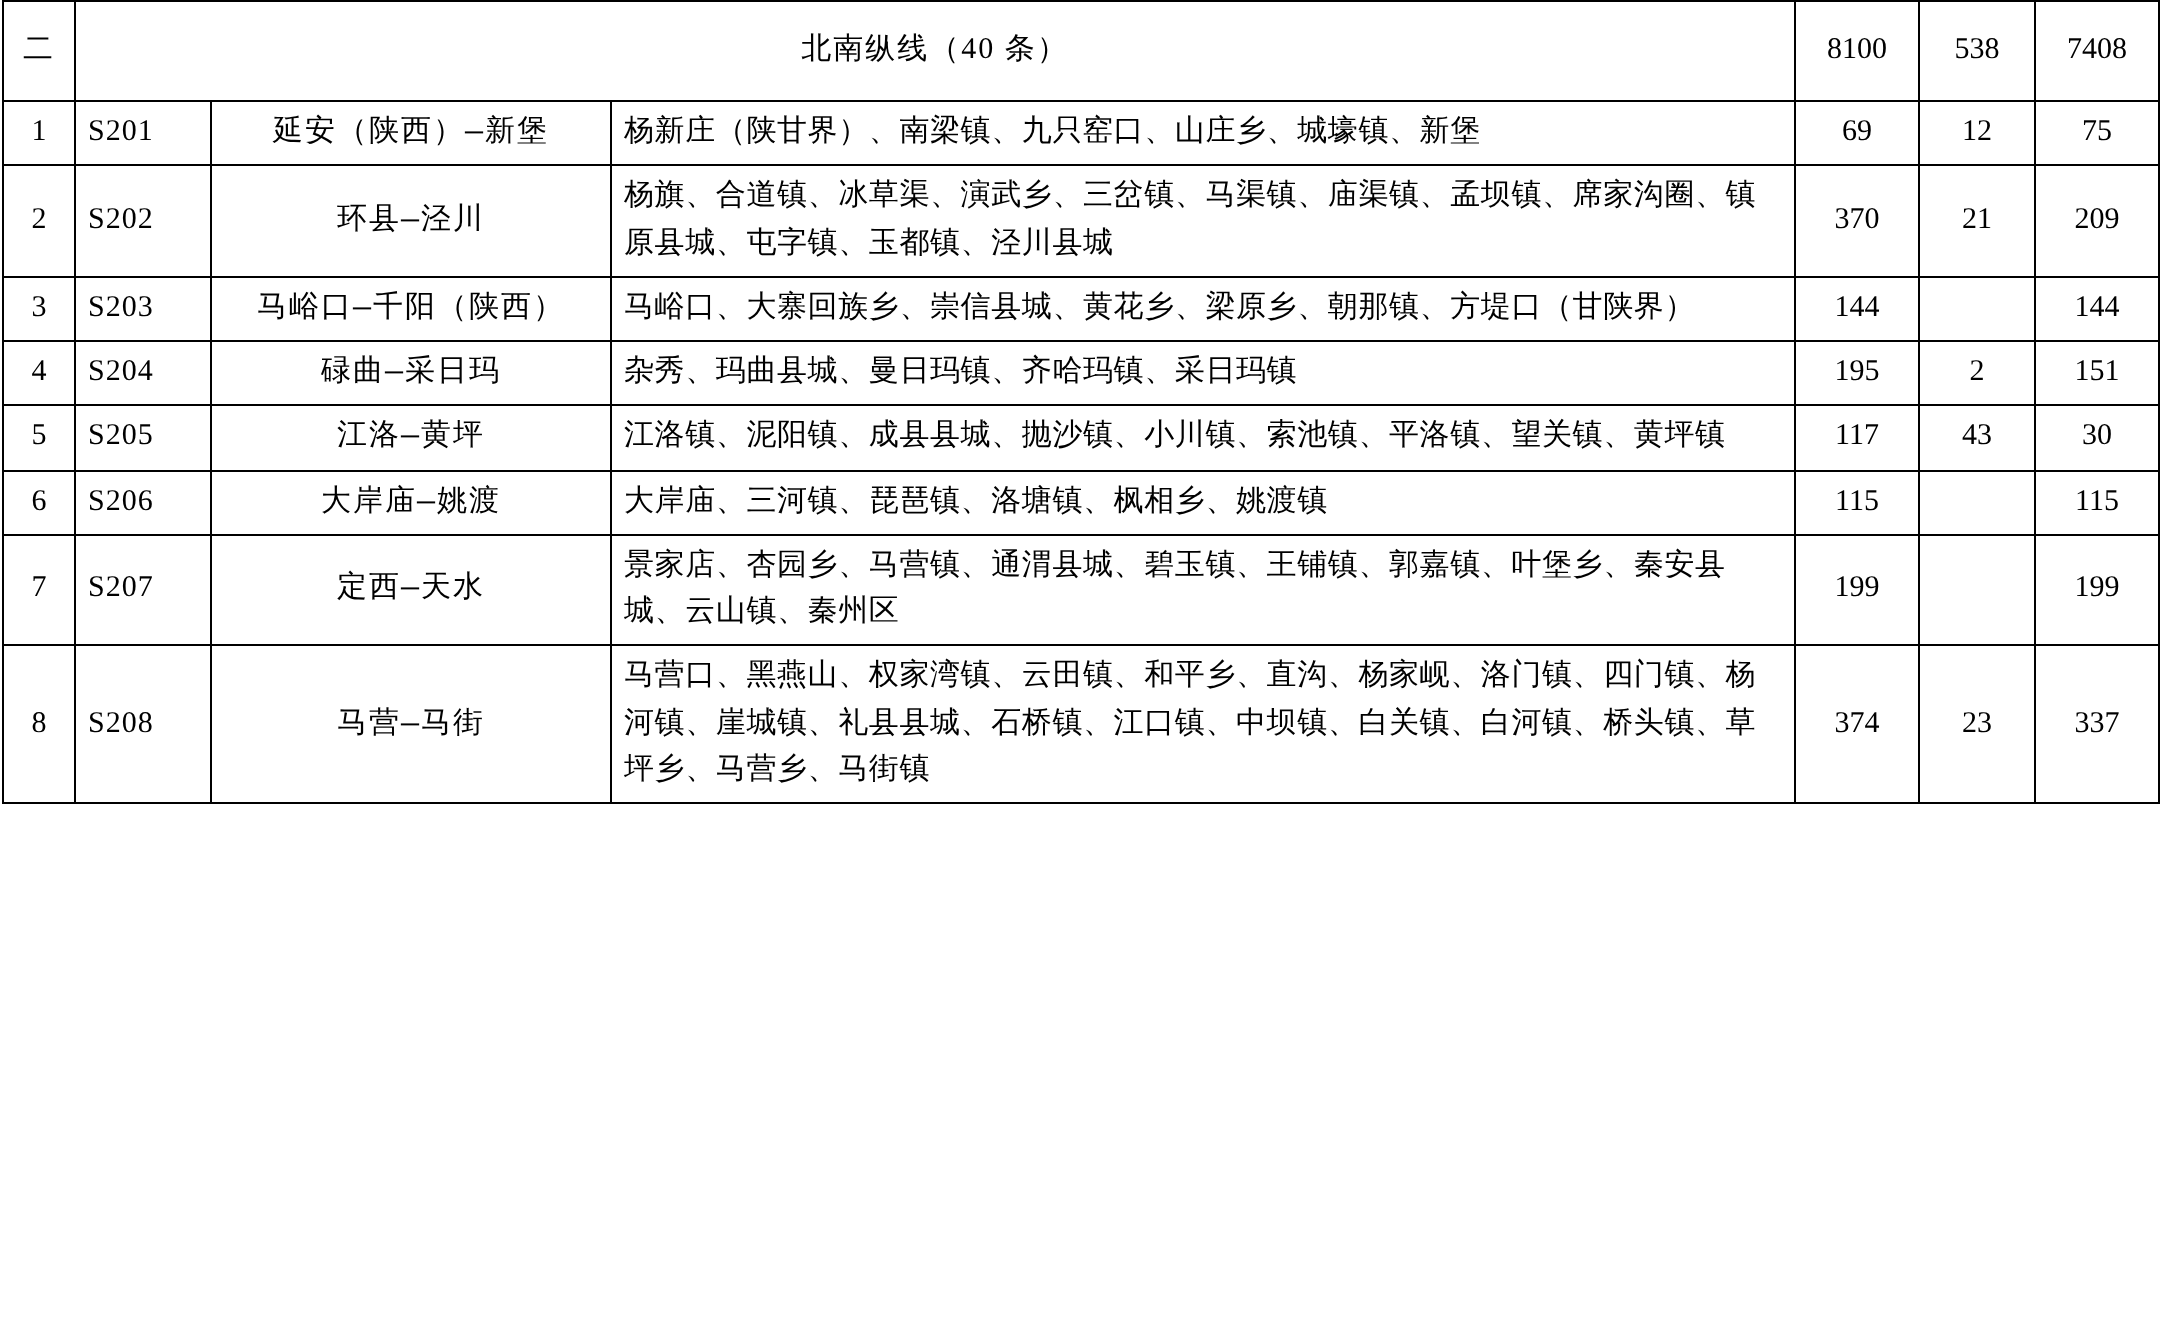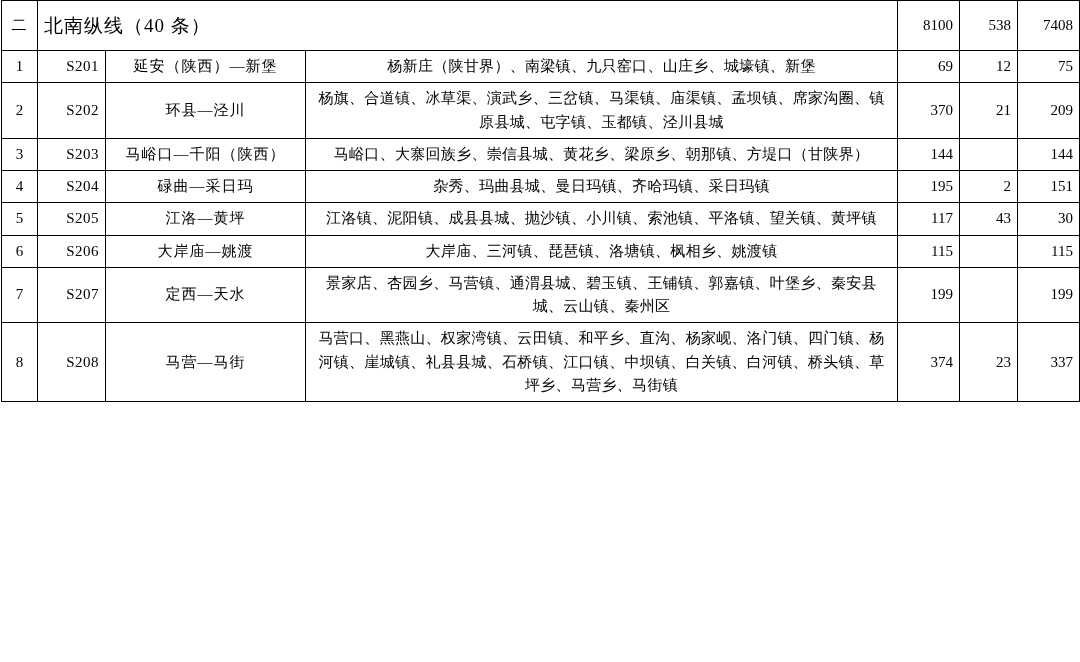--- a/index.html
+++ b/index.html
@@ -36,33 +36,34 @@
   
   col.c-idx      { width: 36px; }
   col.c-no       { width: 68px; }
   col.c-name     { width: 200px; }
   col.c-places   { width: 592px; }
   col.c-total    { width: 62px; }
   col.c-a        { width: 58px; }
   col.c-b        { width: 62px; }
 
   td.idx   { text-align: center; font-size: 14px; }
-  td.no    { text-align: right; font-size: 14px; letter-spacing: 0.5px; }
-  td.name  { text-align: center; letter-spacing: 1px; }
-  td.places{ text-align: center; letter-spacing: 0.3px; }
-  td.num   { text-align: right; font-size: 14px; }
+  td.no    { text-align: left; font-size: 14px; letter-spacing: 0.5px; }
+  td.name  { text-align: center; letter-spacing: 1px; font-family: Liberation Mono, monospace; }
+  td.places{ text-align: left; letter-spacing: 0.3px; }
+  td.num   { text-align: center; font-size: 14px; }
 
   tr.header-row td.section-idx {
     text-align: center;
     font-size: 15px;
     letter-spacing: 1px;
   }
   tr.header-row td.section-title {
+    text-align: center;
     letter-spacing: 1px;
-    font-size: 19px;
+    font-size: 15px;
   }
   tr.header-row td {
     height: 50px;
   }
 </style>
 </head>
 <body>
 
 <div class="page">
   <table class="route-table">

